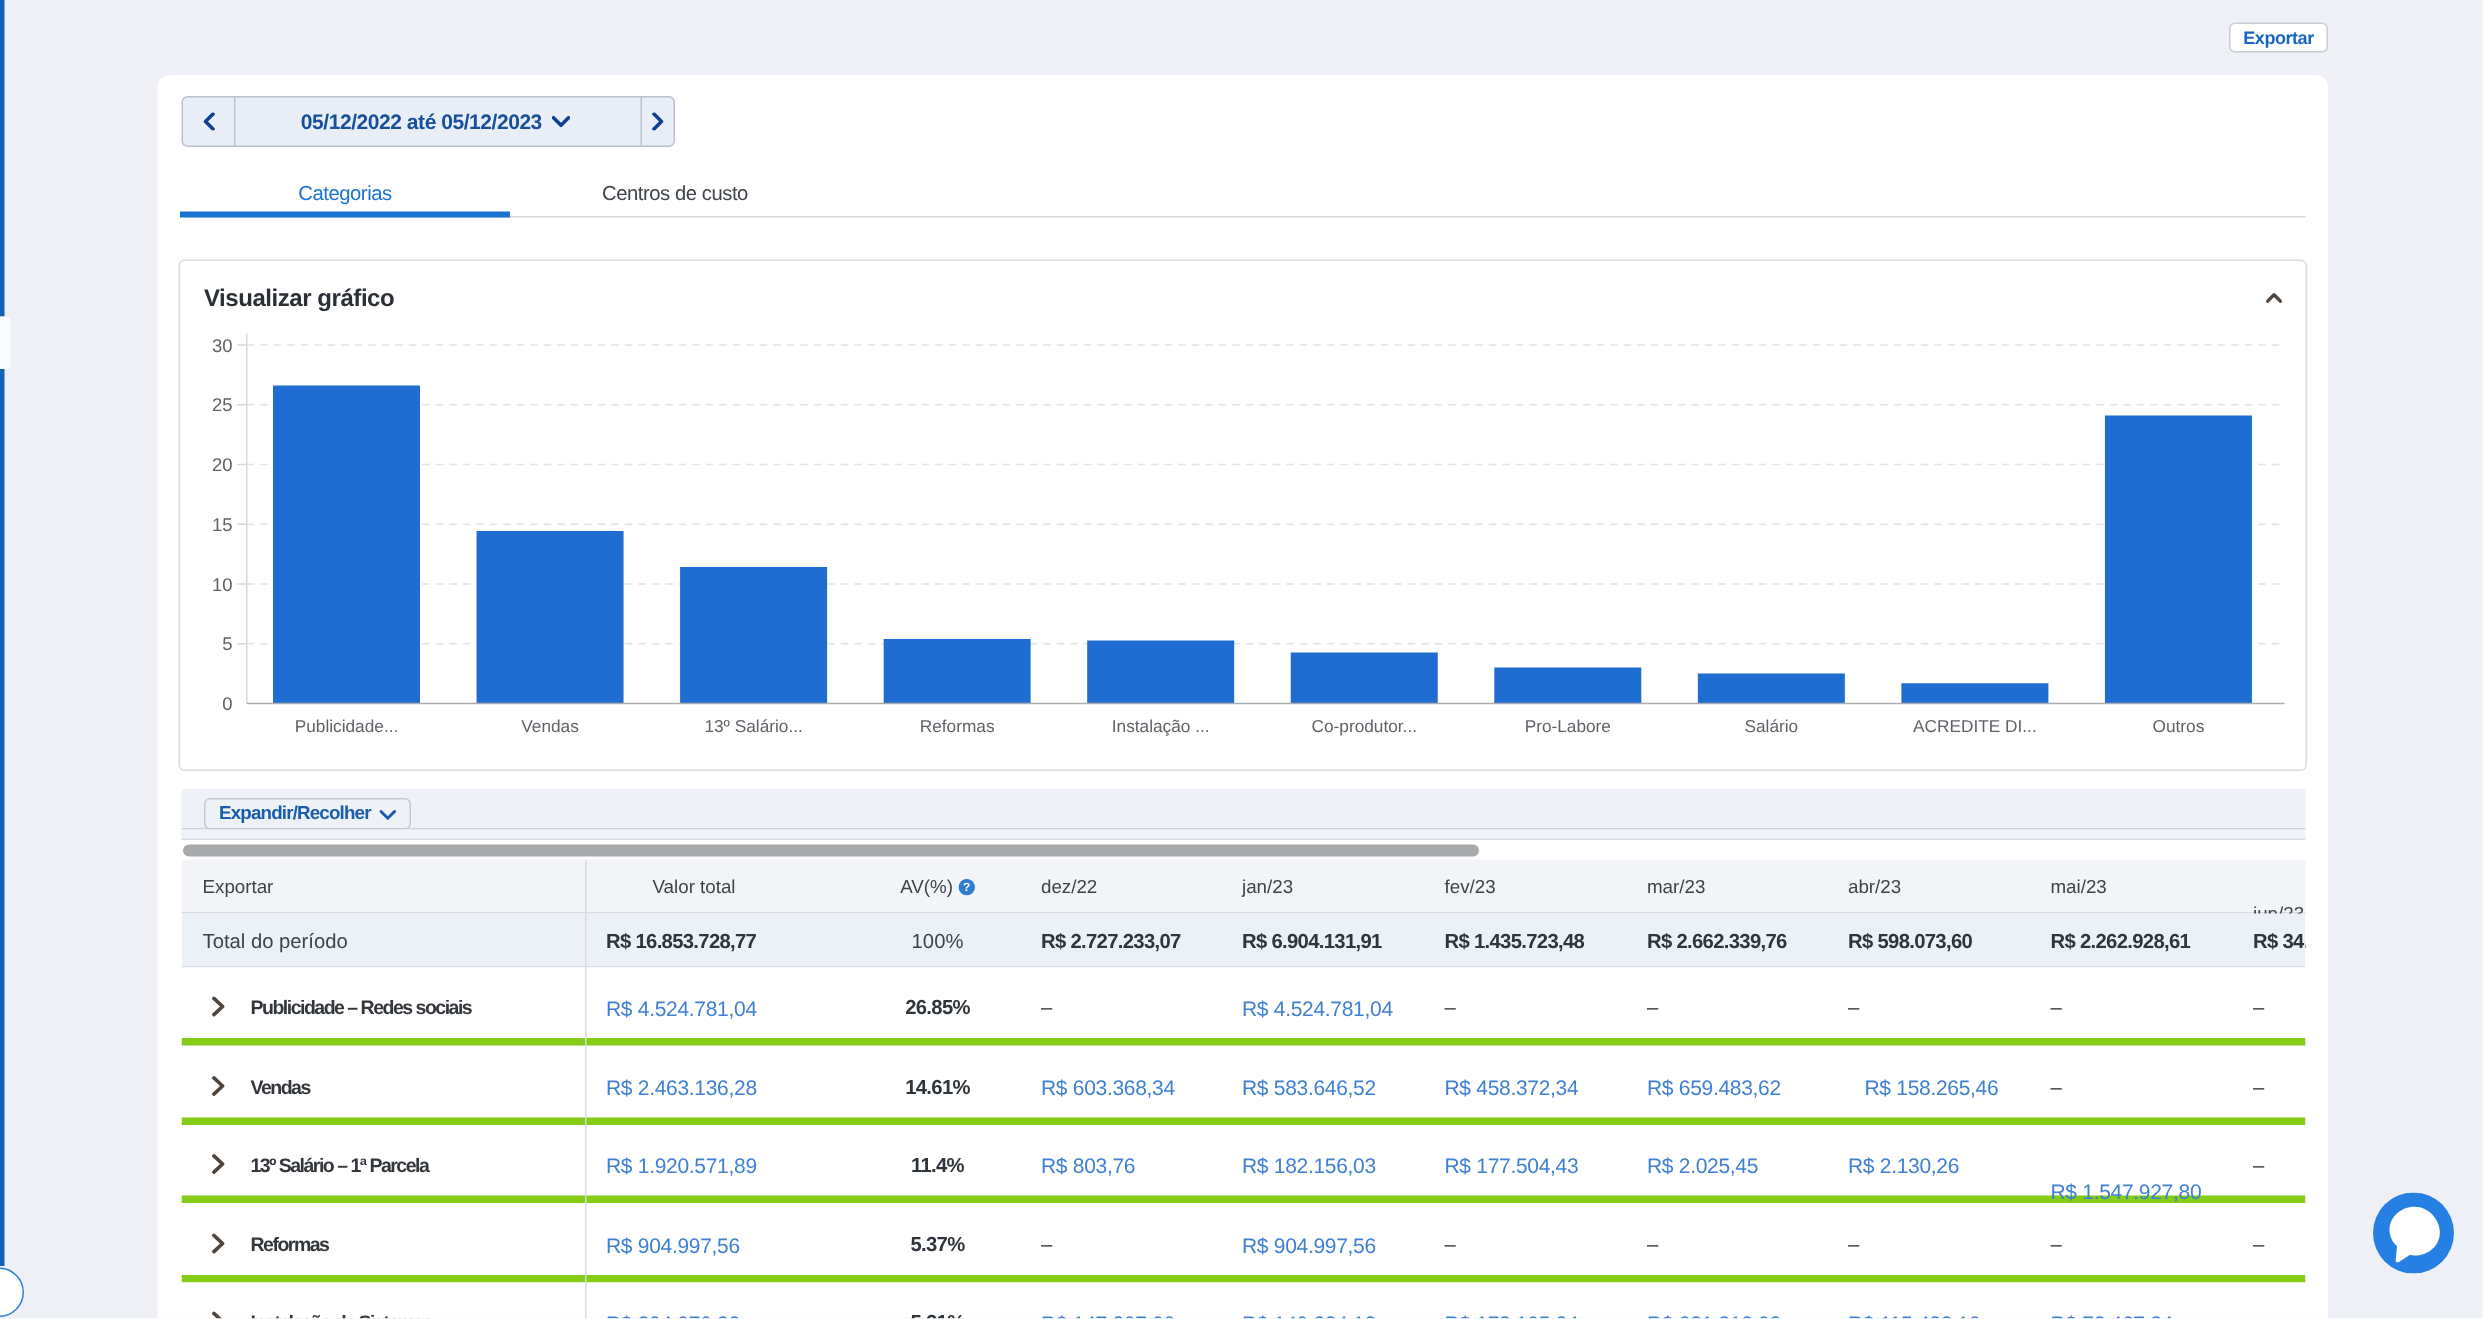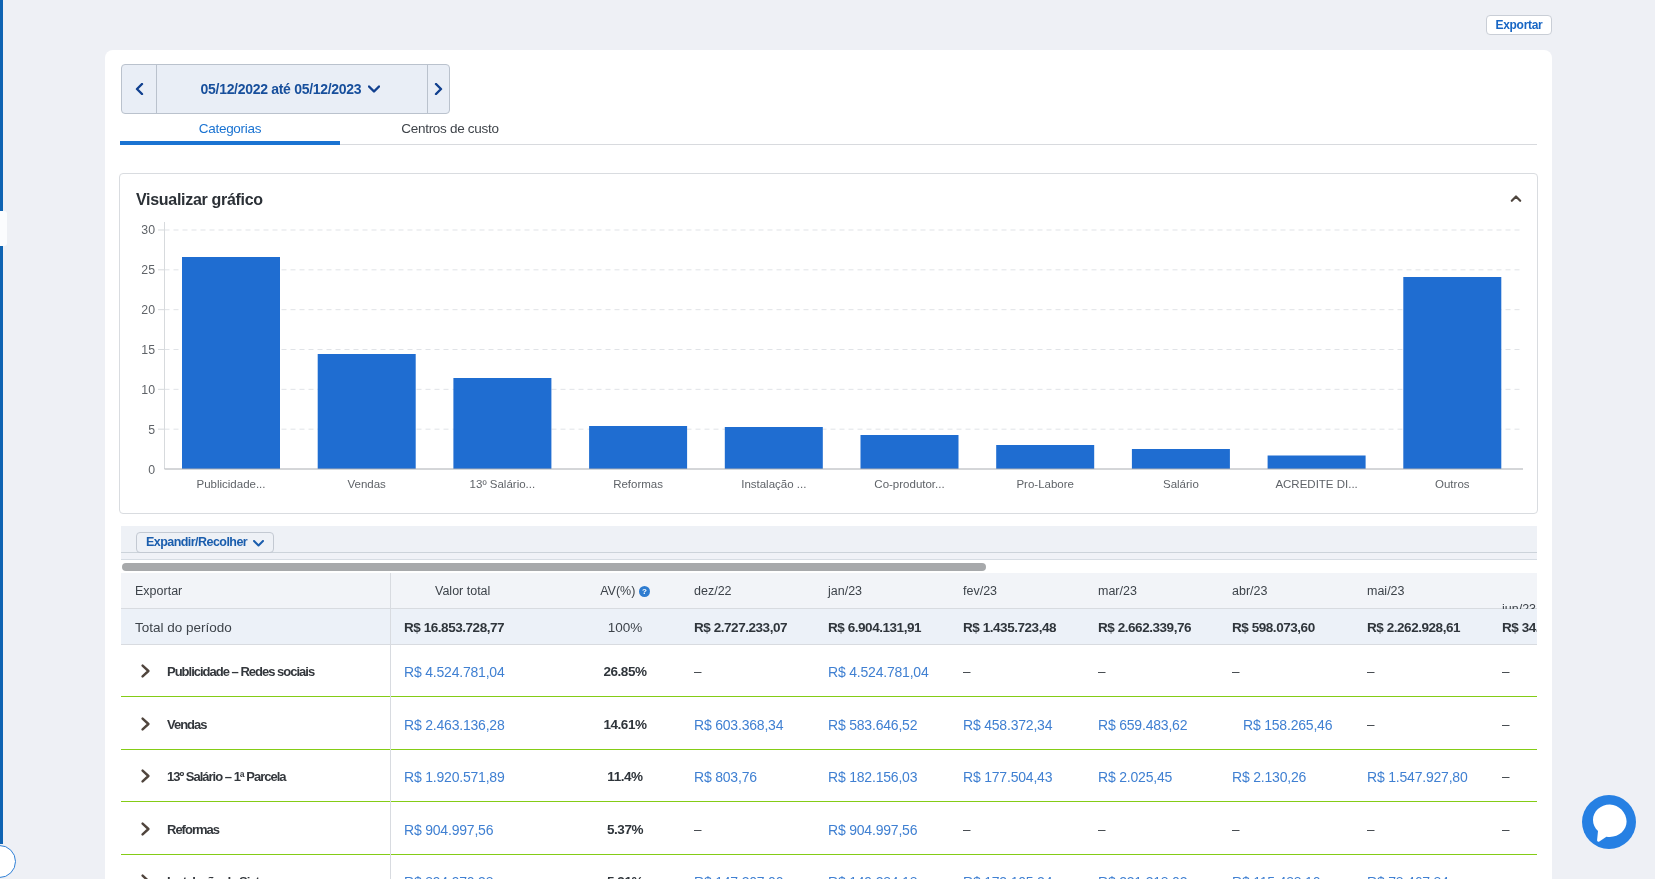--- a/index.html
+++ b/index.html
@@ -14,21 +14,21 @@
   #stripe-bot { left:0; top:246px; width:3px; height:598px; background:#0f63b2; }
   #corner-circle { left:-17px; top:845px; width:33px; height:33px; border-radius:50%; background:#fff; border:1.5px solid #2e7fd6; }
 
   
   #btn-export { left:1486px; top:15px; width:66px; height:20px; background:#fff; border:1px solid #c9ced6; border-radius:4px; color:#1866c4; font-size:12px; font-weight:bold; text-align:center; line-height:18px; letter-spacing:-0.3px; }
 
   
   #card { left:105px; top:50px; width:1447px; height:829px; background:#fff; border-radius:8px 8px 0 0; }
 
   
-  #datenav { left:16px; top:14px; width:329px; height:50px; border:1px solid #bac2cd; border-radius:4px; background:#e9eef6; display:flex; }
+  #datenav { left:16px; top:14px; width:329px; height:34px; border:1px solid #bac2cd; border-radius:4px; background:#e9eef6; display:flex; }
   #datenav .cell { height:100%; display:flex; align-items:center; justify-content:center; }
   #datenav .c1 { width:35px; border-right:1px solid #bac2cd; }
   #datenav .c2 { flex:1; color:#174f9c; font-size:14px; font-weight:bold; letter-spacing:-0.3px; padding-right:3px; }
   #datenav .c3 { width:22px; border-left:1px solid #bac2cd; }
 
   
   .tabtxt { font-size:13.5px; letter-spacing:-0.3px; }
   #tab1 { left:15px; top:71px; width:220px; text-align:center; color:#1a73d2; }
   #tab2 { left:235px; top:71px; width:220px; text-align:center; color:#3f444a; }
   #tabline { left:16px; top:94px; width:1416px; height:1px; background:#d8dade; }
@@ -45,21 +45,21 @@
   
   #tableline { left:16px; top:509px; width:1416px; height:1px; background:#d6dce3; }
   #band2 { left:16px; top:503px; width:1416px; height:6px; background:#f0f2f7; }
   #sb-thumb { left:17px; top:512.5px; width:864px; height:8px; background:#a7a9ab; border-radius:4px; }
 
   
   #table { left:16px; top:523px; width:1416px; height:306px; overflow:hidden; }
   .row { position:absolute; left:0; width:1416px; }
   #rh { top:0; height:36px; background:#f2f4f8; border-bottom:1px solid #d8dbe0; }
   #rt { top:36px; height:36px; background:#ecf1f8; border-bottom:1px solid #d8dbe0; }
-  .rc { background:#fff; border-bottom:1px solid #84cc16; height:52px; }
+  .rc { background:#fff; border-bottom:5px solid #84cc16; height:52px; }
   #vsep { left:269px; top:0; width:1px; height:306px; background:#d8dbe0; }
   .tcell { position:absolute; white-space:nowrap; }
   .hdr { font-size:12.5px; color:#3d434a; }
   .lbl { font-size:13.5px; color:#3d434a; }
   .bold { font-size:13.5px; font-weight:bold; color:#2f353b; letter-spacing:-0.45px; }
   .blue { font-size:14px; color:#4080d2; letter-spacing:-0.2px; }
   .dash { font-size:13.5px; color:#2f353b; }
   .name { font-size:13px; font-weight:bold; color:#33373c; letter-spacing:-1px; }
   .avc { left:439px; width:130px; text-align:center; }
   .chev { position:absolute; left:19px; }
@@ -220,21 +220,21 @@
           <path d="M2.6 1.6 L8.4 7 L2.6 12.4" stroke="#50453d" stroke-width="2.4" fill="none" stroke-linecap="round" stroke-linejoin="round"></path>
         </svg>
         <span class="tcell name" style="left:46px;top:19px;">13º Salário – 1ª Parcela</span>
         <span class="tcell blue" style="left:283px;top:19px;">R$ 1.920.571,89</span>
         <span class="tcell bold avc" style="top:19px;">11.4%</span>
         <span class="tcell blue" style="left:573px;top:19px;">R$ 803,76</span>
         <span class="tcell blue" style="left:707px;top:19px;">R$ 182.156,03</span>
         <span class="tcell blue" style="left:842px;top:19px;">R$ 177.504,43</span>
         <span class="tcell blue" style="left:977px;top:19px;">R$ 2.025,45</span>
         <span class="tcell blue" style="left:1111px;top:19px;">R$ 2.130,26</span>
-        <span class="tcell blue" style="left:1246px;top:19px;">R$ 1.547.927,80</span>
+        <span class="tcell blue" style="left:1246px;top:36px;">R$ 1.547.927,80</span>
         <span class="tcell dash" style="left:1381px;top:19px;">–</span>
       </div>
       <div class="row rc" style="top: 229.5px;">
         <svg class="chev" style="top:19px" width="10" height="14" viewBox="0 0 10 14">
           <path d="M2.6 1.6 L8.4 7 L2.6 12.4" stroke="#50453d" stroke-width="2.4" fill="none" stroke-linecap="round" stroke-linejoin="round"></path>
         </svg>
         <span class="tcell name" style="left:46px;top:19px;">Reformas</span>
         <span class="tcell blue" style="left:283px;top:19px;">R$ 904.997,56</span>
         <span class="tcell bold avc" style="top:19px;">5.37%</span>
         <span class="tcell dash" style="left:573px;top:19px;">–</span>

